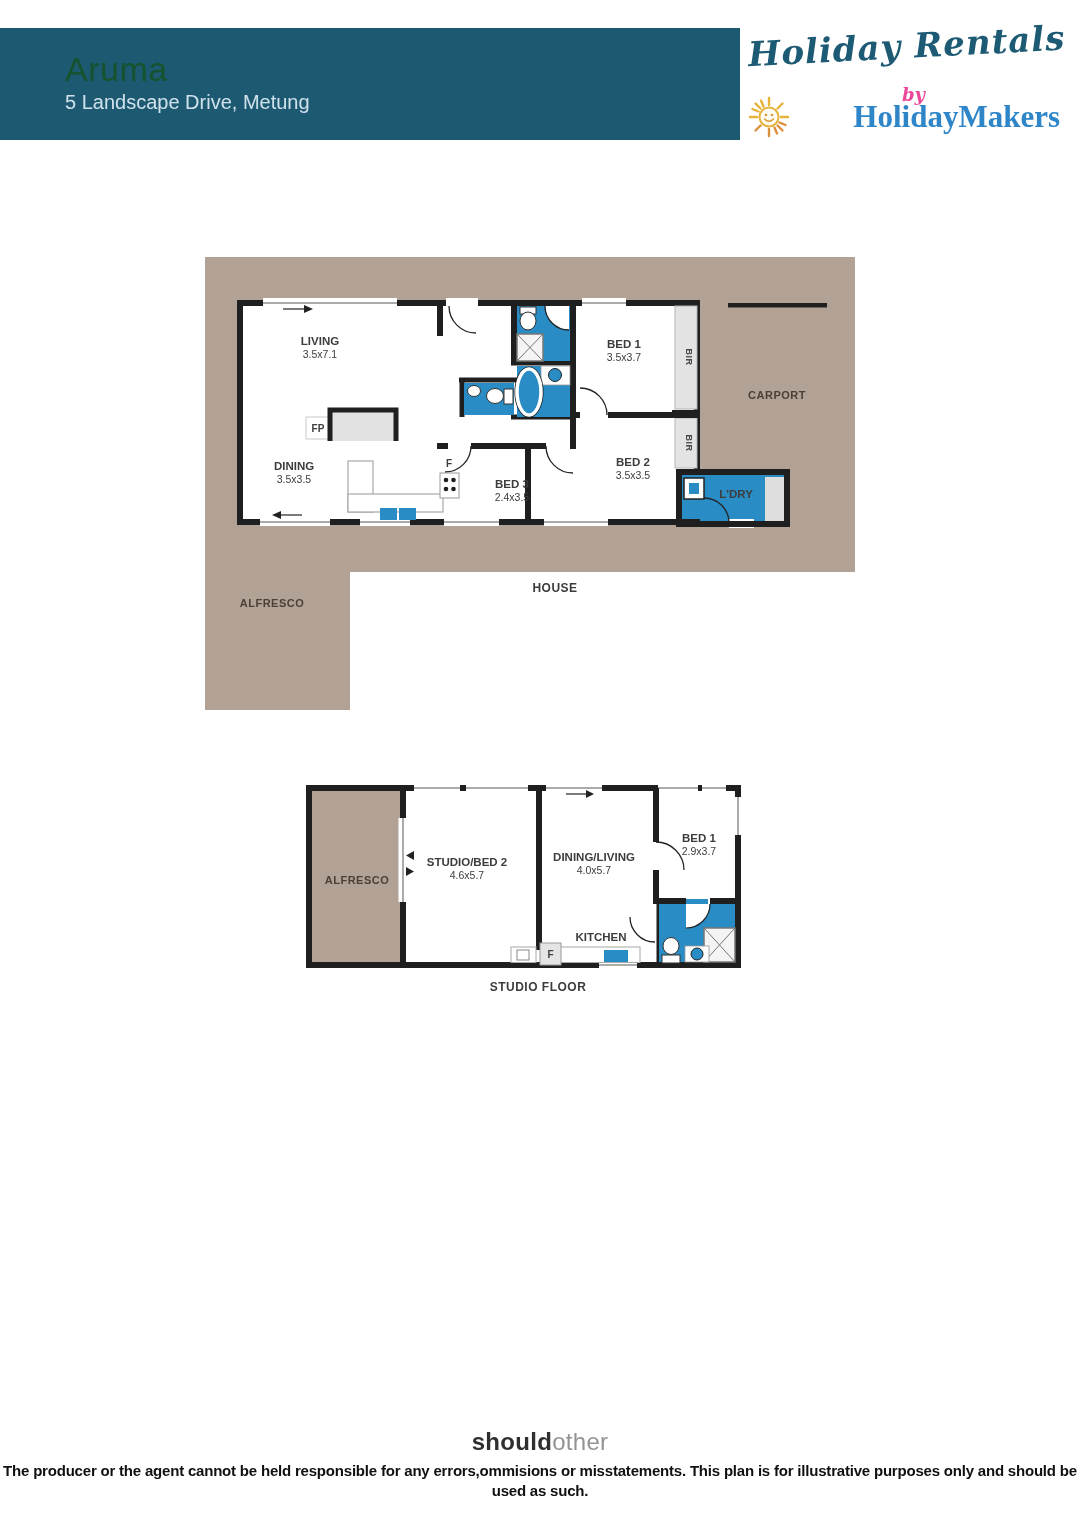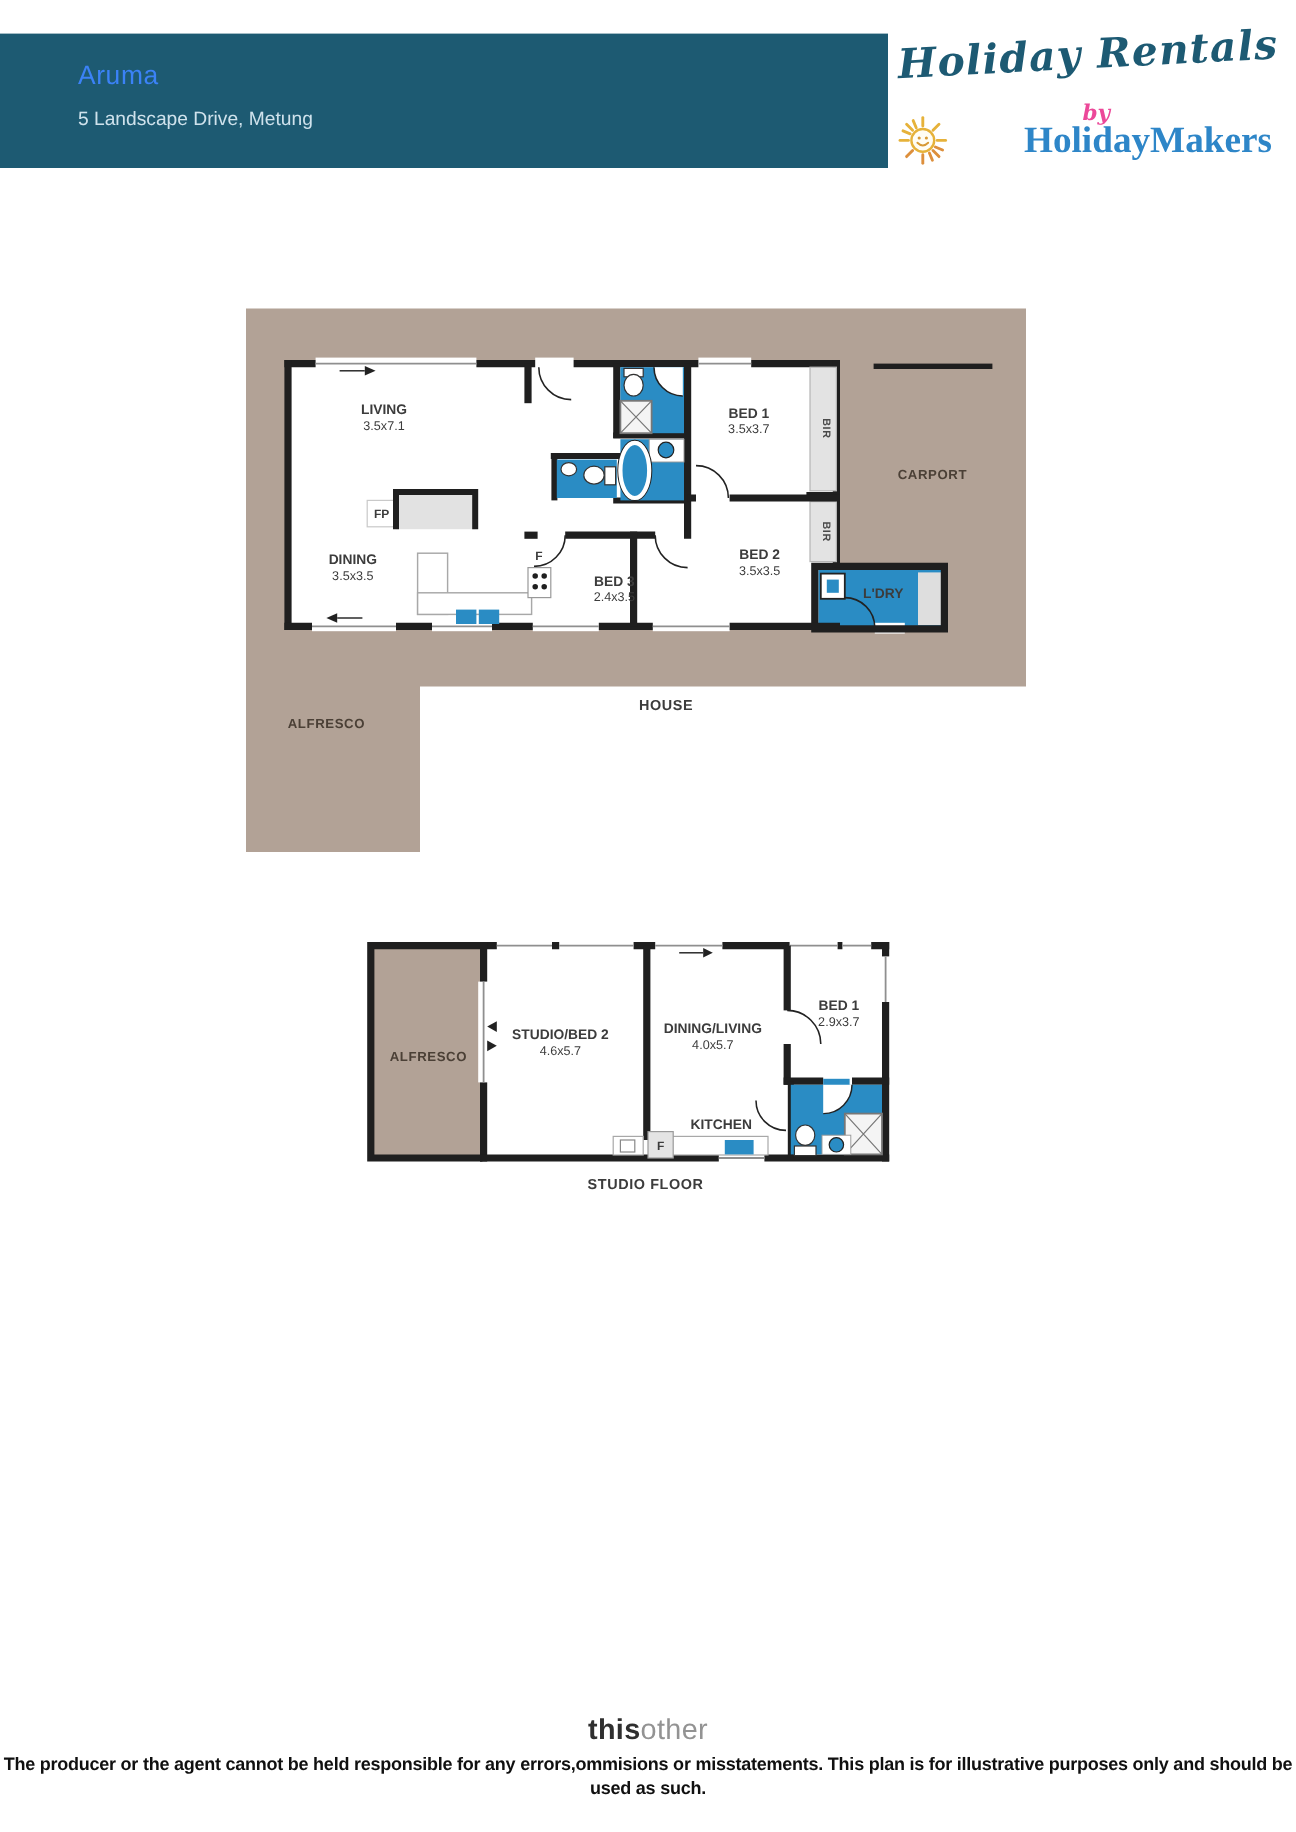--- a/index.html
+++ b/index.html
@@ -1,21 +1,21 @@
 <!DOCTYPE html>
 <html><head>
 <meta charset="utf-8">
 <style>
   html,body{margin:0;padding:0;background:#ffffff;font-family:"Liberation Sans",sans-serif;}
   .page{position:relative;width:1080px;height:1527px;background:#fff;overflow:hidden;}
 
   
   .header-bar{position:absolute;left:0;top:28px;width:740px;height:112px;background:#1d5a72;}
-  .header-title{position:absolute;left:65px;top:50px;font-size:22px;font-weight:400;color:#3b82f6;letter-spacing:.5px;}
-  .header-address{position:absolute;left:65px;top:91px;font-size:16px;font-weight:400;color:#cfe2ec;}
+  .header-title{position:absolute;left:65px;top:50px;font-size:34px;font-weight:400;color:#14532d;letter-spacing:.5px;}
+  .header-address{position:absolute;left:65px;top:91px;font-size:20px;font-weight:400;color:#cfe2ec;}
 
   
   .brand{position:absolute;left:748px;top:20px;width:312px;height:118px;}
   .brand-script{position:absolute;left:0;top:6px;width:312px;text-align:center;
     font-family:"DejaVu Serif",serif;font-style:italic;font-weight:bold;font-size:34px;
     color:#1d5a73;transform:rotate(-3deg);letter-spacing:1px;white-space:nowrap;}
   .brand-by{position:absolute;left:154px;top:64px;font-family:"DejaVu Serif",serif;
     font-style:italic;font-weight:bold;font-size:18px;color:#ec4899;}
   .brand-row{position:absolute;left:0;top:76px;width:312px;display:flex;align-items:center;justify-content:space-between;gap:5px;}
   .brand-name{font-family:"Liberation Serif",serif;font-weight:bold;font-size:31px;color:#2e86c8;white-space:nowrap;}
@@ -287,18 +287,18 @@
     <text class="room-dims" x="467" y="879" text-anchor="middle">4.6x5.7</text>
     <text class="room-label" x="594" y="861" text-anchor="middle">DINING/LIVING</text>
     <text class="room-dims" x="594" y="874" text-anchor="middle">4.0x5.7</text>
     <text class="room-label" x="699" y="842" text-anchor="middle">BED 1</text>
     <text class="room-dims" x="699" y="855" text-anchor="middle">2.9x3.7</text>
     <text class="room-label" x="601" y="941" text-anchor="middle">KITCHEN</text>
     <text class="zone-label" x="357" y="884" text-anchor="middle" font-size="10.5">ALFRESCO</text>
     <text class="caption-label" x="538" y="991" text-anchor="middle">STUDIO FLOOR</text>
   </svg>
 
-  <div class="archi-logo"><span class="archi-a">this</span><span class="archi-b">other</span></div>
+  <div class="archi-logo"><span class="archi-a">should</span><span class="archi-b">other</span></div>
   <div class="disclaimer">
     <div>The producer or the agent cannot be held responsible for any errors,ommisions or misstatements. This plan is for illustrative purposes only and should be used as such.</div>
   </div>
 
 </div>
 
 </body></html>

